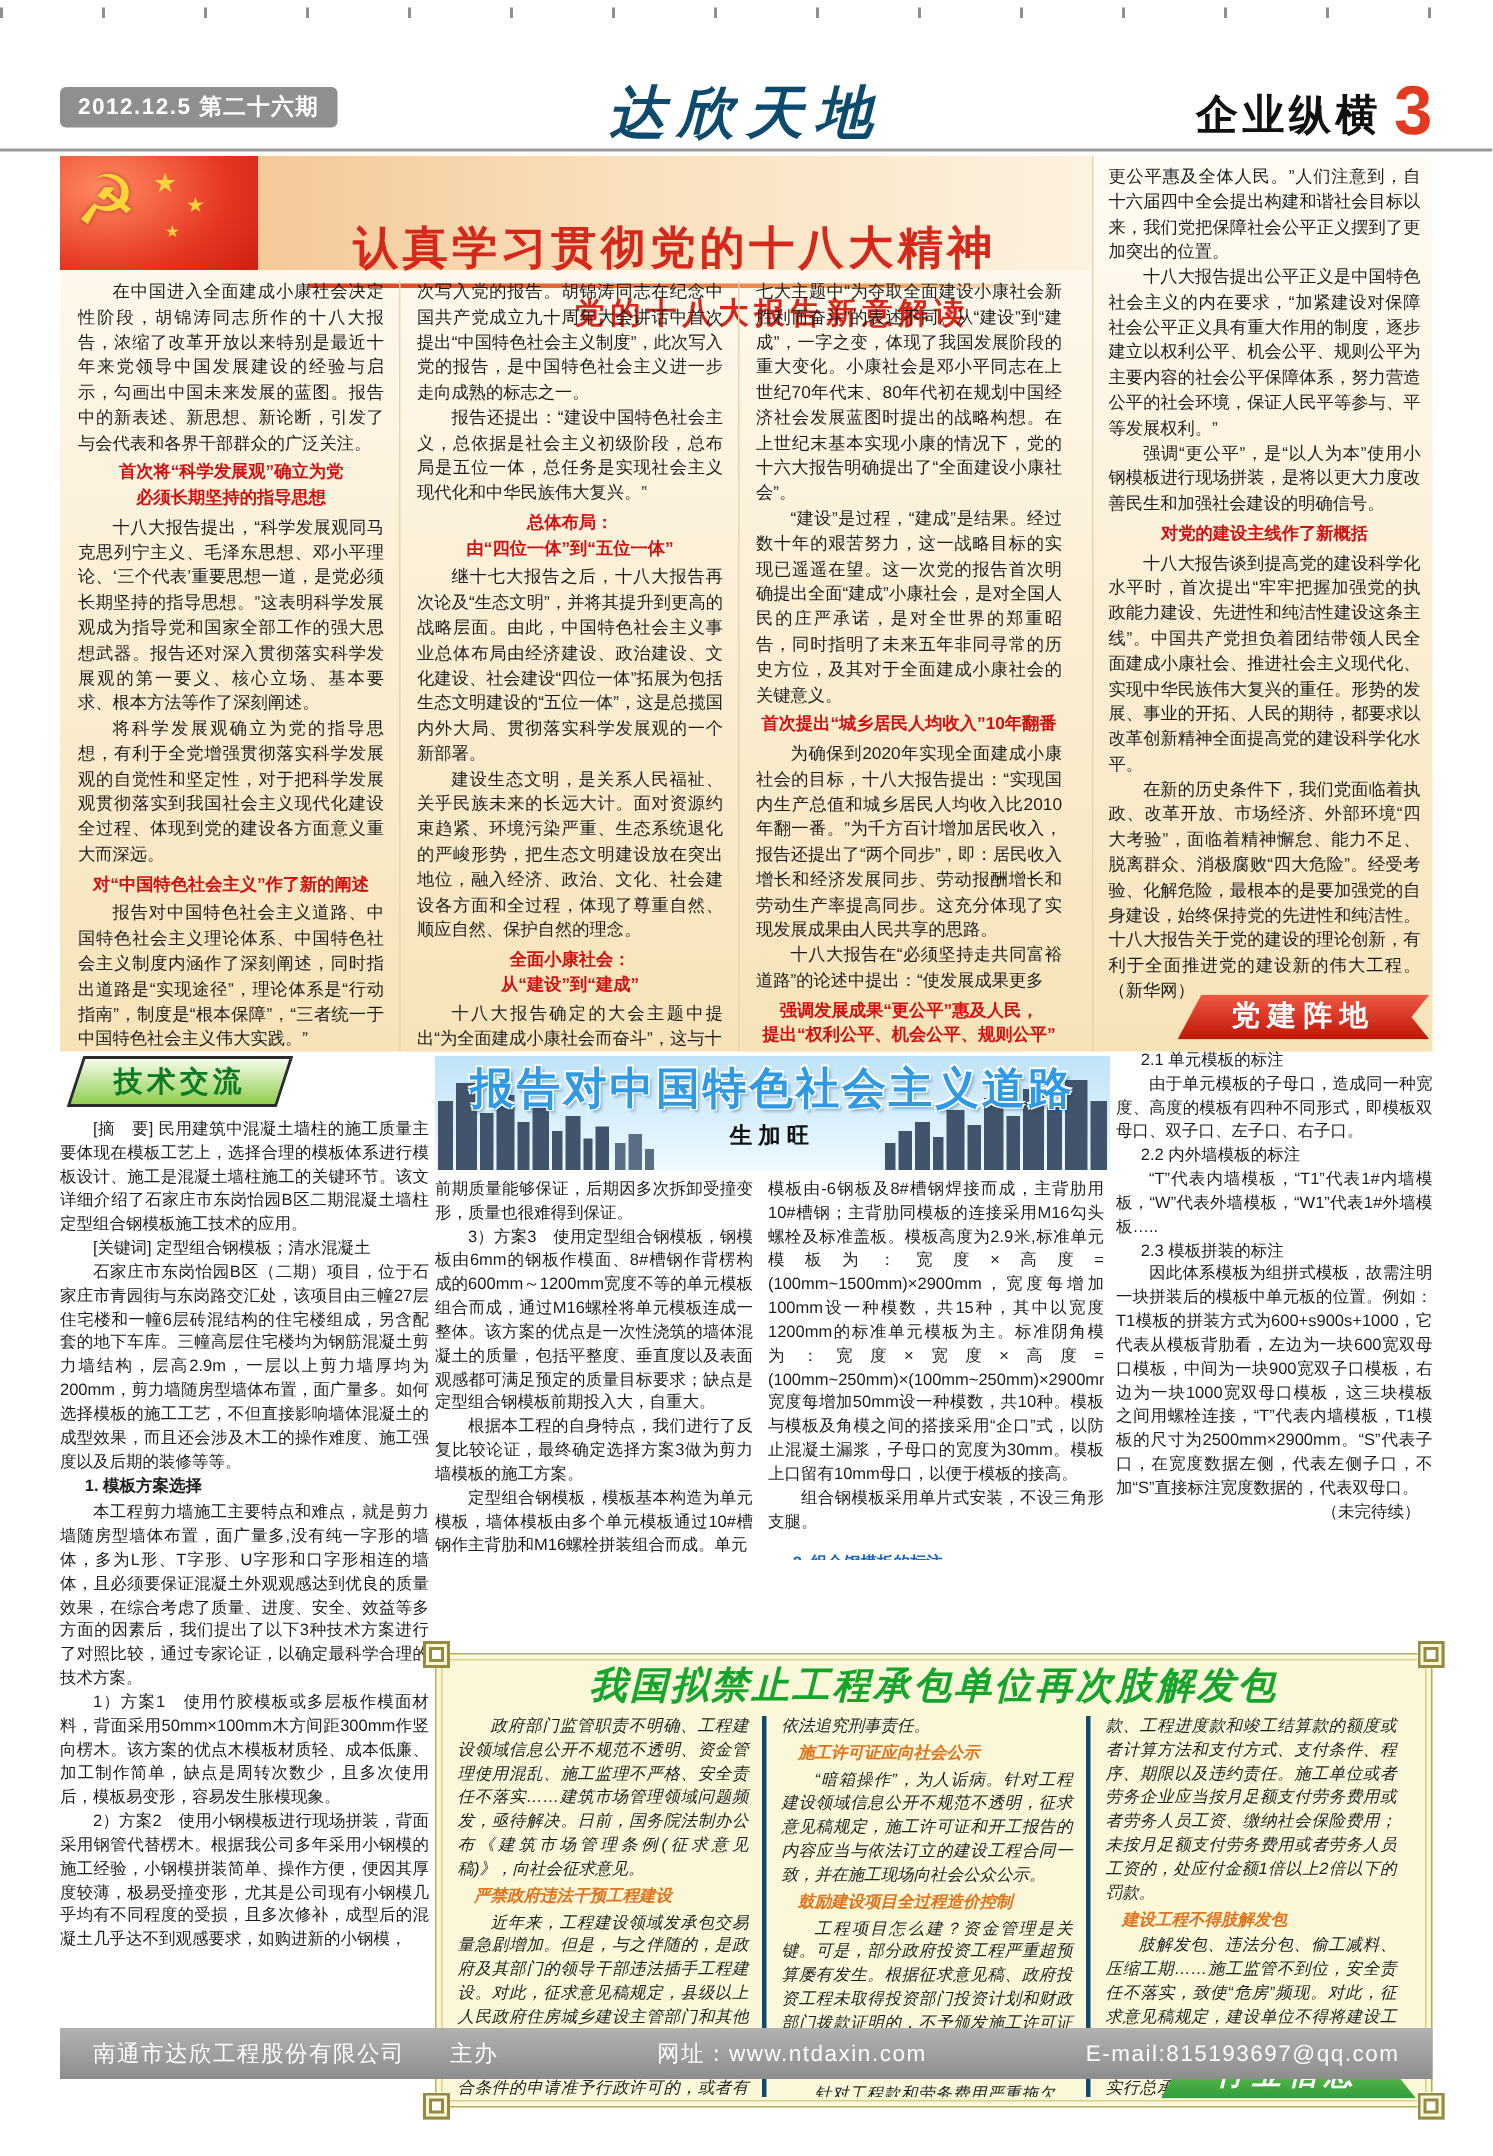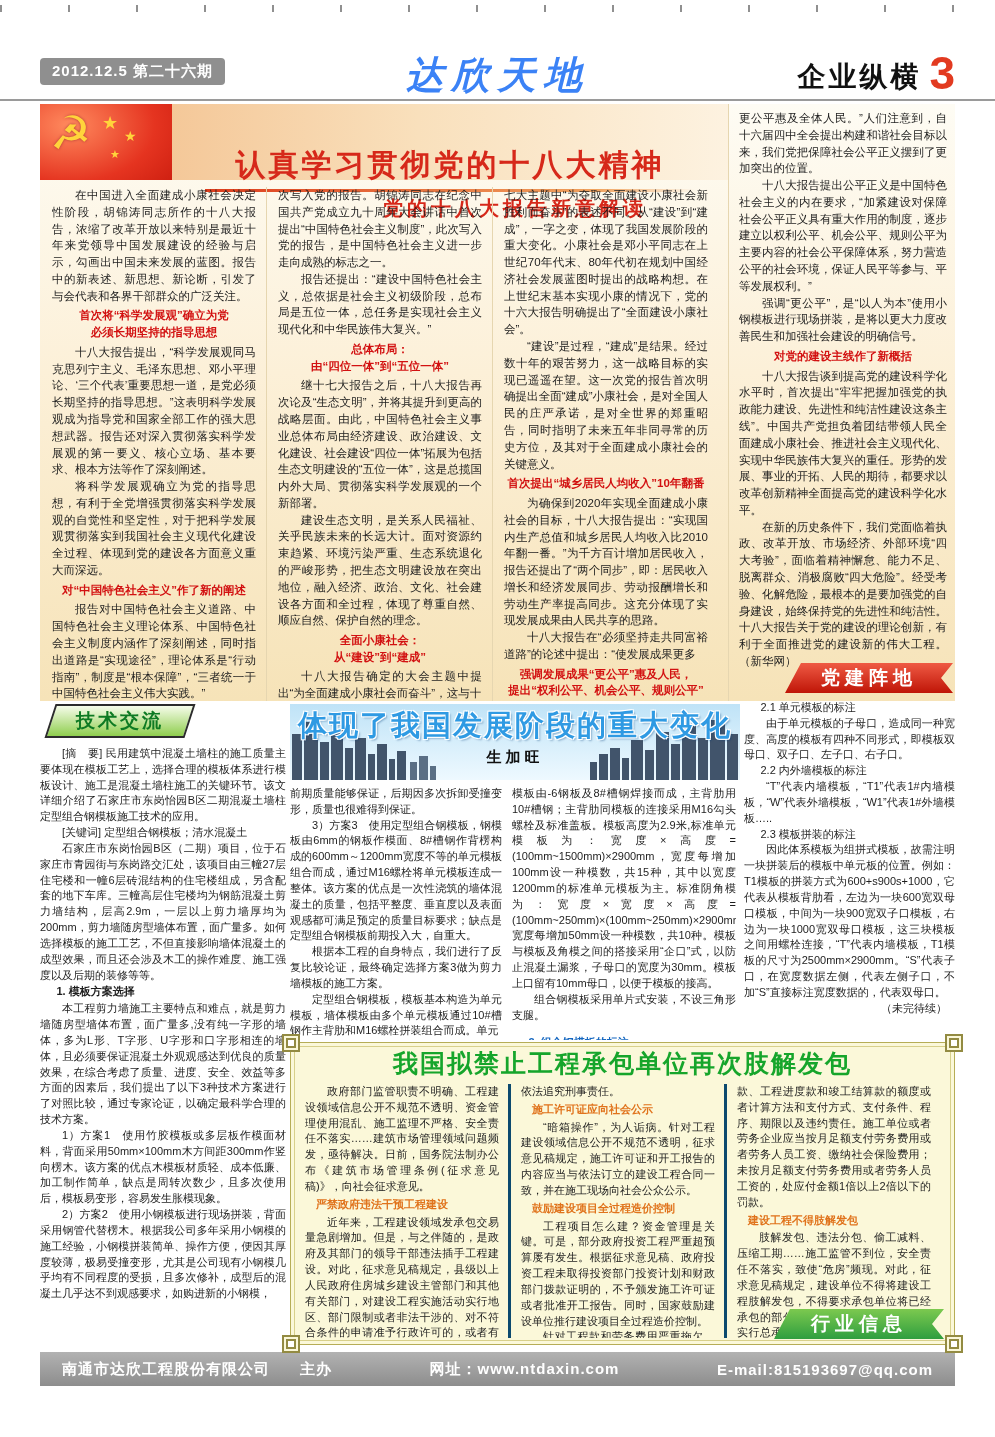--- a/index.html
+++ b/index.html
@@ -8,21 +8,21 @@
   .page { position:relative; width:995px; height:1437px; background:#fff; margin:0 auto; overflow:hidden; }
 
   
   .ticks { position:absolute; top:5px; left:0; width:100%; height:7px;
     background:repeating-linear-gradient(90deg,#6b6b6b 0 2px,transparent 2px 68px); opacity:.75; }
 
   
   .header { position:absolute; top:50px; left:40px; width:915px; height:46px; }
   .issue-badge { position:absolute; left:0; top:8px; background:#8f8f8f; color:#fff; font-size:15px;
     font-weight:bold; padding:4px 12px; border-radius:4px; letter-spacing:1px; }
-  .masthead { position:absolute; left:0; right:0; top:0; text-align:center; color:#3b82f6;
+  .masthead { position:absolute; left:0; right:0; top:0; text-align:center; color:#0c4a6e;
     font-family:"DejaVu Serif","Liberation Serif",serif; font-style:italic; font-weight:bold;
     font-size:38px; letter-spacing:8px; }
   .section-group { position:absolute; right:0; top:2px; display:flex; align-items:flex-end; }
   .section-name { font-size:28px; font-weight:bold; color:#111; letter-spacing:3px; line-height:1.3; }
   .page-num { font-size:46px; font-weight:bold; color:#e23a20; line-height:.95; margin-left:8px; }
   .header-rule { position:absolute; top:99px; left:0; width:995px; border-top:2px solid #9a9a9a; }
 
   
   .main { position:absolute; top:104px; left:40px; width:915px; height:597px; display:flex;
     background:linear-gradient(180deg,#fefcf4 0%,#fcf0d8 45%,#f6e3b8 100%); }
@@ -82,36 +82,36 @@
     text-shadow:-1px -1px 0 #fff,1px -1px 0 #fff,-1px 1px 0 #fff,1px 1px 0 #fff,2px 2px 2px rgba(0,60,120,.35); }
   .tech-author { position:absolute; top:44px; left:0; right:0; text-align:center; font-size:15px;
     font-weight:bold; color:#111; letter-spacing:4px; }
 
   .tech-col { position:absolute; overflow:hidden; }
   .tech-col.c2 { top:786px; left:290px; width:212px; height:254px; }
   .tech-col.c3 { top:786px; left:512px; width:224px; height:254px; }
   .tech-col.c4 { top:700px; left:744px; width:211px; height:336px; }
 
   
-  .notice-box { position:absolute; top:1042px; left:290px; width:665px; height:303px;
-    background:#fbf8d9; border:1px solid #b6ad56; }
+  .notice-box { position:absolute; top:1102px; left:290px; width:665px; height:303px;
+    background:#fbf8d9; border:1px solid #b6ad56;font-style:italic; }
   .notice-box::before { content:""; position:absolute; inset:3px; border:1px solid #d8d08b; pointer-events:none; }
   .corner { position:absolute; width:18px; height:18px; background:#fff; z-index:2;
     box-shadow:inset 0 0 0 2px #938b42, inset 0 0 0 4px #fbf8d9, inset 0 0 0 6px #938b42; }
   .corner.tl { left:-9px; top:-9px; } .corner.tr { right:-9px; top:-9px; }
   .corner.bl { left:-9px; bottom:-9px; } .corner.br { right:-9px; bottom:-9px; }
   .notice-title { text-align:center; font-size:25px; font-weight:900; color:#16a52b;
     letter-spacing:2px; padding-top:4px; }
   .notice-cols { display:flex; padding:4px 14px 0; height:258px; overflow:hidden; }
   .ncol { flex:1; overflow:hidden; padding-right:9px; }
   .ncol + .ncol { border-left:3px solid #0c4a6e; padding-left:10px; }
 
   
   .footer { position:absolute; top:1352px; left:40px; width:915px; height:34px;
-    background:linear-gradient(180deg,#b2b2b2,#8d8d8d); color:#fff; font-weight:bold; font-size:15px;
+    background:linear-gradient(180deg,#b2b2b2,#8d8d8d); color:#fff; font-weight:normal; font-size:15px;
     display:flex; align-items:center; justify-content:space-between; padding:0 22px; letter-spacing:1px; }
   .f-role { margin-left:30px; }
 </style>
 </head>
 <body>
 
 <div class="page">
   <div class="ticks"></div>
 
   <div class="header">
@@ -235,21 +235,21 @@
         <rect x="341" y="36" width="12" height="40"></rect>
           <rect x="355" y="46" width="9" height="30"></rect>
         <rect x="366" y="28" width="13" height="48"></rect>
           <rect x="381" y="40" width="9" height="36"></rect>
         <rect x="392" y="22" width="14" height="54"></rect>
           <rect x="408" y="34" width="10" height="42"></rect>
         <rect x="420" y="16" width="15" height="60"></rect>
           <rect x="437" y="30" width="11" height="46"></rect>
       </g>
     </svg>
-    <div class="tech-title">体现了我国发展阶段的重大变化</div>
+    <div class="tech-title">报告对中国特色社会主义道路</div>
     <div class="tech-author">生加旺</div>
   </div>
 
   <div class="tech-col c2">
       <div class="blk pc">前期质量能够保证，后期因多次拆卸受撞变形，质量也很难得到保证。</div>
       <div class="blk p">3）方案3　使用定型组合钢模板，钢模板由6mm的钢板作模面、8#槽钢作背楞构成的600mm～1200mm宽度不等的单元模板组合而成，通过M16螺栓将单元模板连成一整体。该方案的优点是一次性浇筑的墙体混凝土的质量，包括平整度、垂直度以及表面观感都可满足预定的质量目标要求；缺点是定型组合钢模板前期投入大，自重大。</div>
       <div class="blk p">根据本工程的自身特点，我们进行了反复比较论证，最终确定选择方案3做为剪力墙模板的施工方案。</div>
       <div class="blk p">定型组合钢模板，模板基本构造为单元模板，墙体模板由多个单元模板通过10#槽钢作主背肋和M16螺栓拼装组合而成。单元</div>
     </div>
   <div class="tech-col c3">

